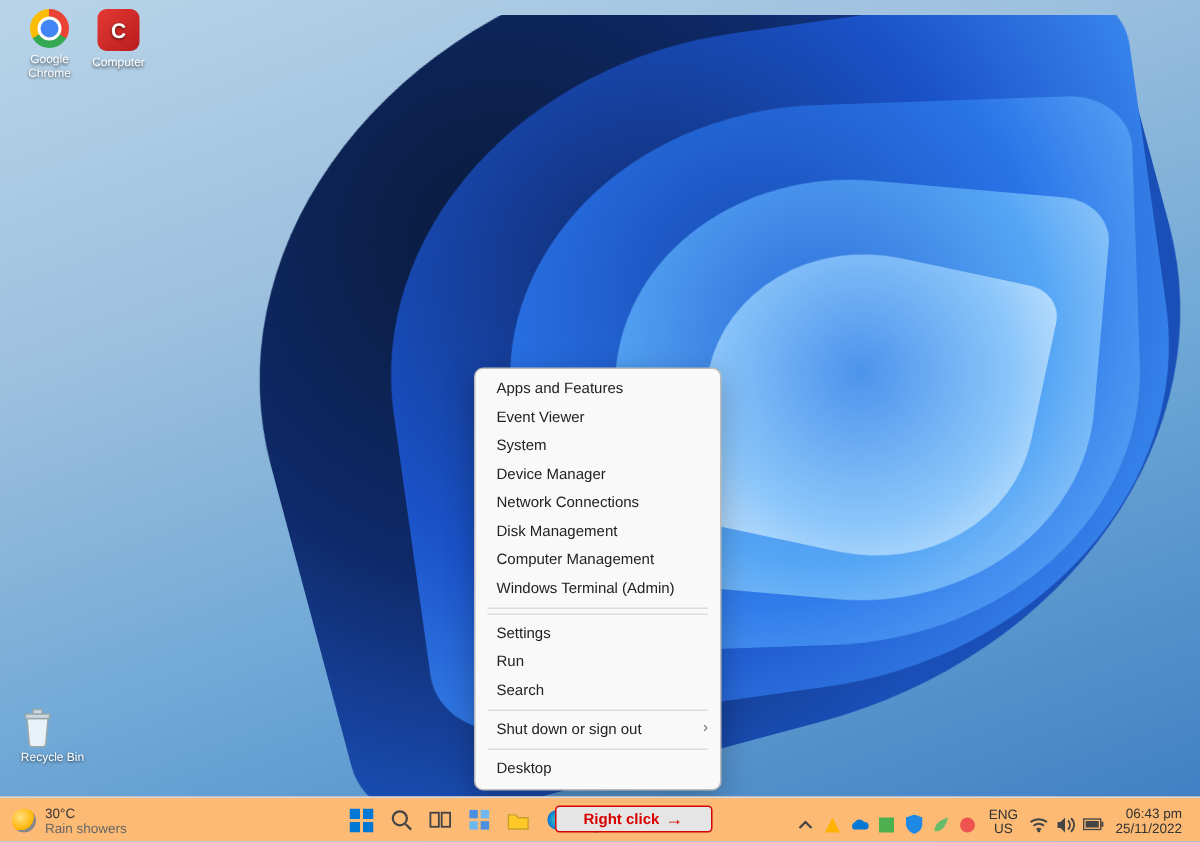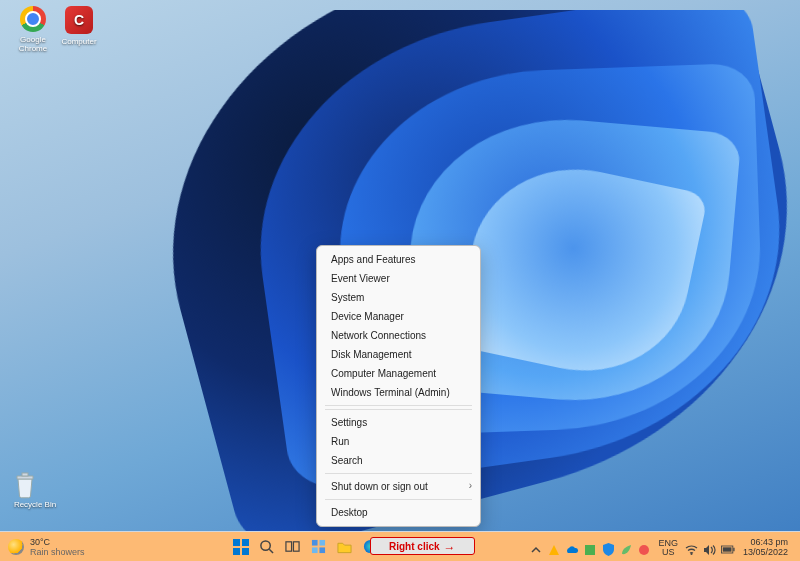--- a/index.html
+++ b/index.html
@@ -229,16 +229,16 @@
       </div>
     <div class="tray-ico">
         <svg width="16" height="9" viewBox="0 0 16 9">
           <rect x="0.5" y="0.5" width="13" height="8" fill="none" stroke="#444"></rect>
           <rect x="14" y="2.5" width="1.5" height="4" fill="#444"></rect>
           <rect x="2" y="2" width="10" height="5" fill="#444"></rect>
         </svg>
       </div>
     <div class="clock">
       <div>06:43 pm</div>
-      <div>13/05/2022</div>
+      <div>25/11/2022</div>
     </div>
   </div>
 </div>
 
 </body></html>

